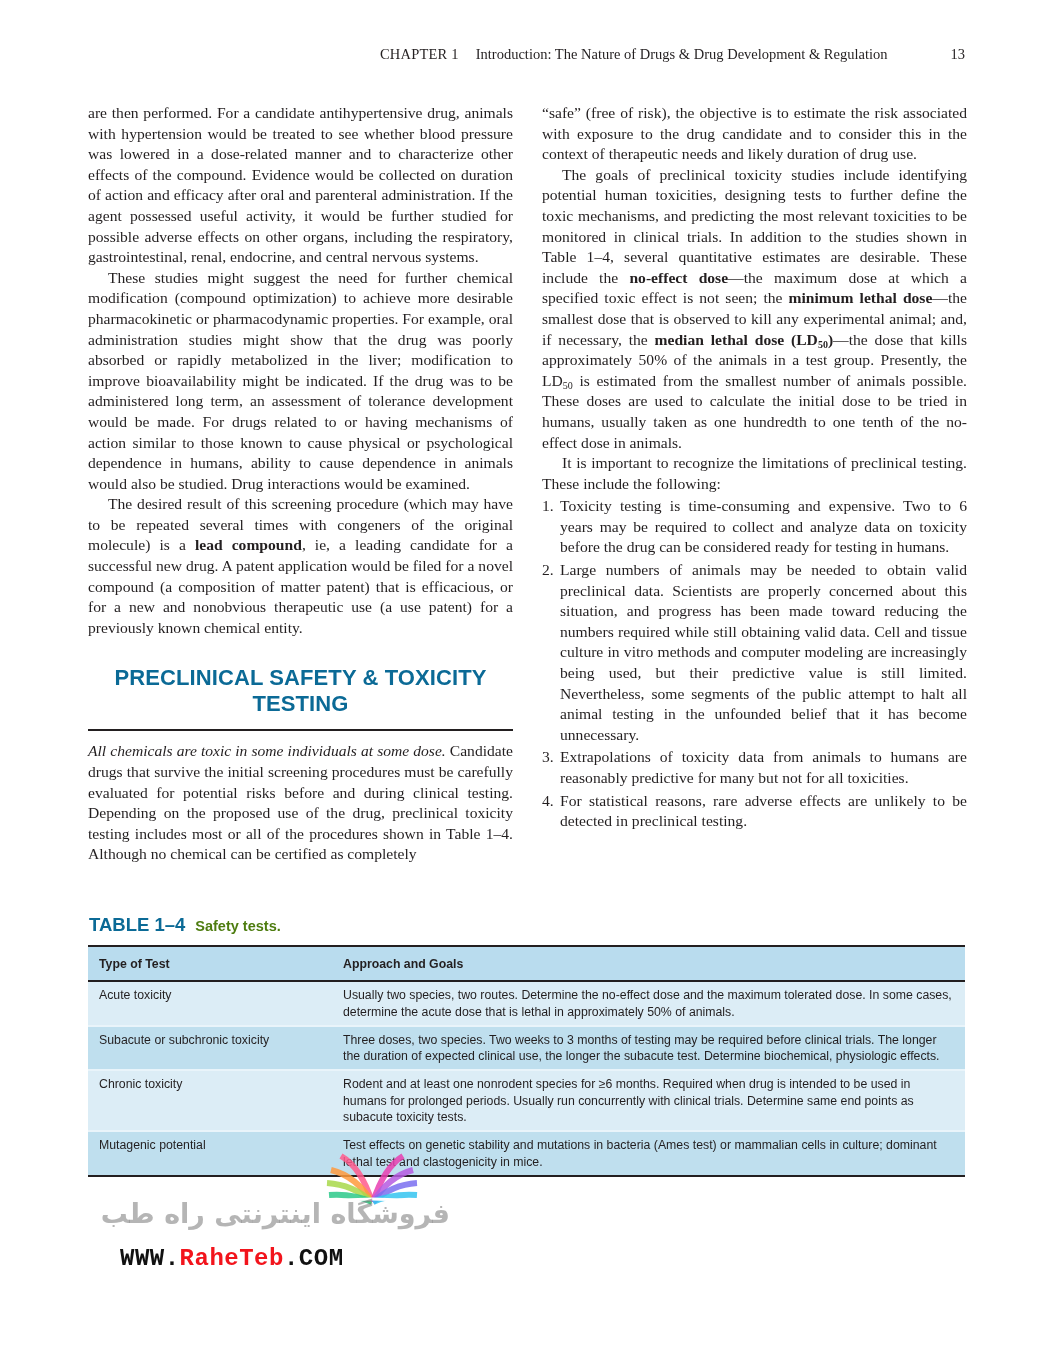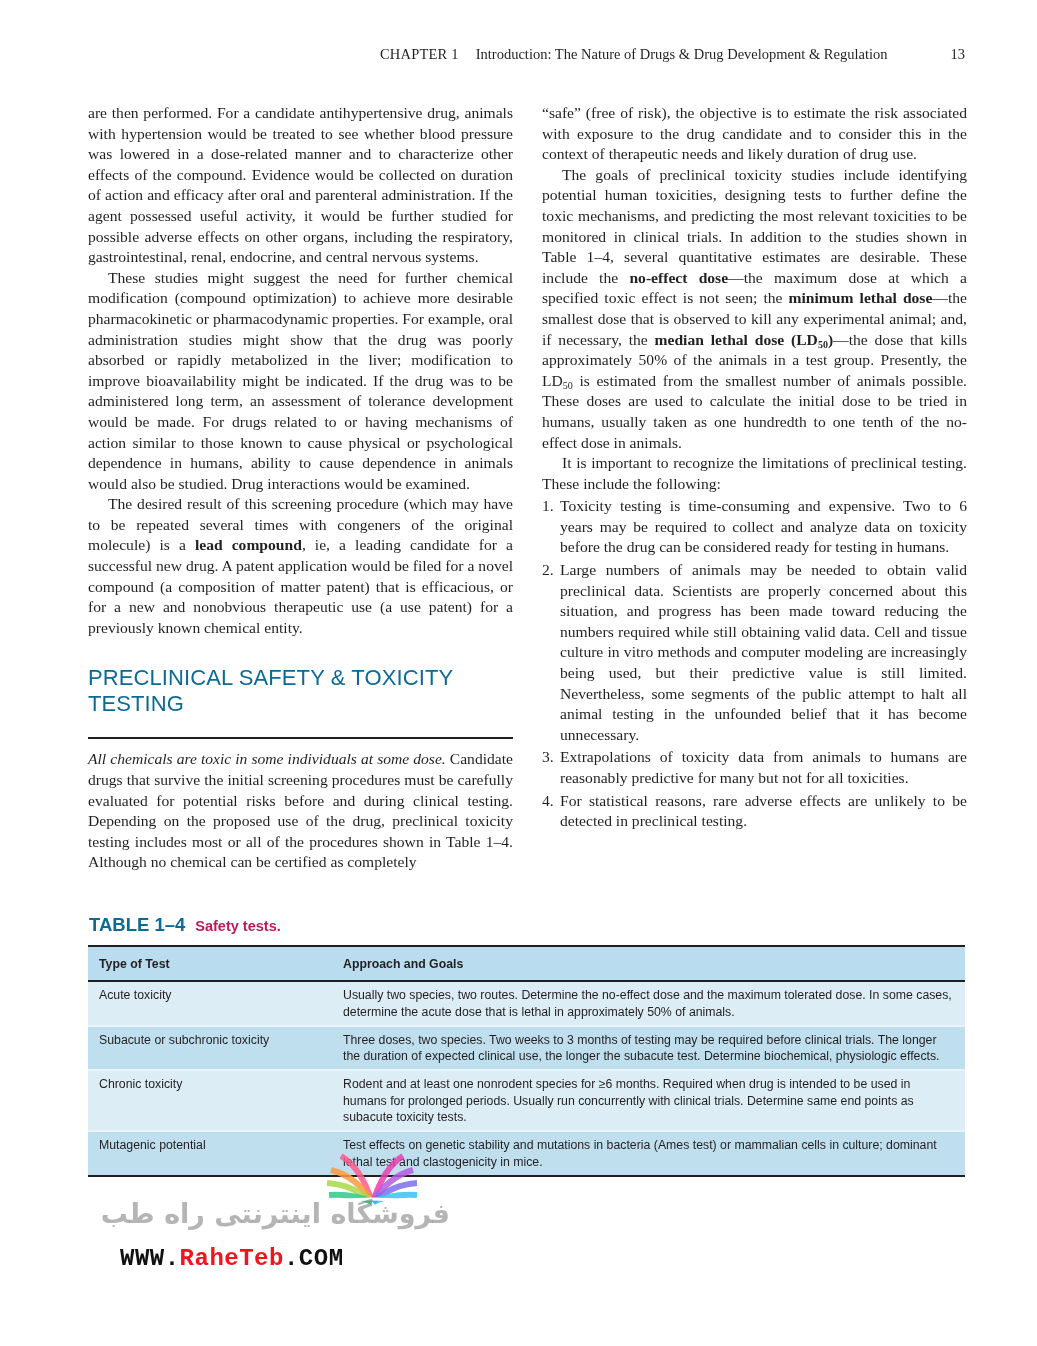--- a/index.html
+++ b/index.html
@@ -19,37 +19,37 @@
     text-align: justify; color: #231f20; }
   .col-left { left: 88px; }
   .col-right { left: 542px; }
   .col p { margin: 0; text-indent: 20px; hyphens: auto; }
   .col p.noindent { text-indent: 0; }
   .col b { font-weight: bold; }
   .col i { font-style: italic; }
   sub { font-size: 10px; line-height: 0; vertical-align: -3px; }
 
   .section-heading {
-    margin: 27px 0 0 0; padding-bottom: 20px;
-    font-family: "Liberation Sans", "DejaVu Sans", sans-serif; font-weight: normal;
+    margin: 27px 0 0 0; padding-bottom: 12px;
+    font-family: "Liberation Sans", "DejaVu Sans", sans-serif; font-weight: bold;
     font-size: 22px; line-height: 26px; color: #0b6a96; letter-spacing: 0.1px;
-    border-bottom: 2px solid #231f20; text-align: left;
+    border-bottom: 2px solid #231f20; text-align: center;
   }
   .section-heading + p { margin-top: 10px; }
 
   ol.limits { margin: 2px 0 0 0; padding: 0; list-style: none; }
   ol.limits li { position: relative; padding-left: 18px; margin-bottom: 2px; }
   ol.limits li .num { position: absolute; left: 0; top: 0; }
 
   .table-caption {
     position: absolute; top: 914px; left: 89px;
     font-family: "Liberation Sans", "DejaVu Sans", sans-serif; display: flex; align-items: baseline;
   }
   .table-caption .label { color: #0b6a96; font-weight: bold; font-size: 18.5px; margin-right: 10px; }
-  .table-caption .desc { color: #be185d; font-weight: bold; font-size: 14.5px; }
+  .table-caption .desc { color: #4d7c0f; font-weight: bold; font-size: 14.5px; }
 
   .safety-table {
     position: absolute; top: 945px; left: 88px; width: 877px;
     border-collapse: collapse;
     font-family: "Liberation Sans", "DejaVu Sans", sans-serif; font-size: 12.3px; line-height: 16.3px; color: #231f20;
     border-top: 2px solid #231f20; border-bottom: 2px solid #231f20;
   }
   .safety-table th, .safety-table td { text-align: left; vertical-align: top; padding: 5px 10px 5px 11px; }
   .safety-table thead tr { background: #b9dcee; border-bottom: 2px solid #231f20; }
   .safety-table th { font-weight: bold; padding-top: 9px; padding-bottom: 8px; }

